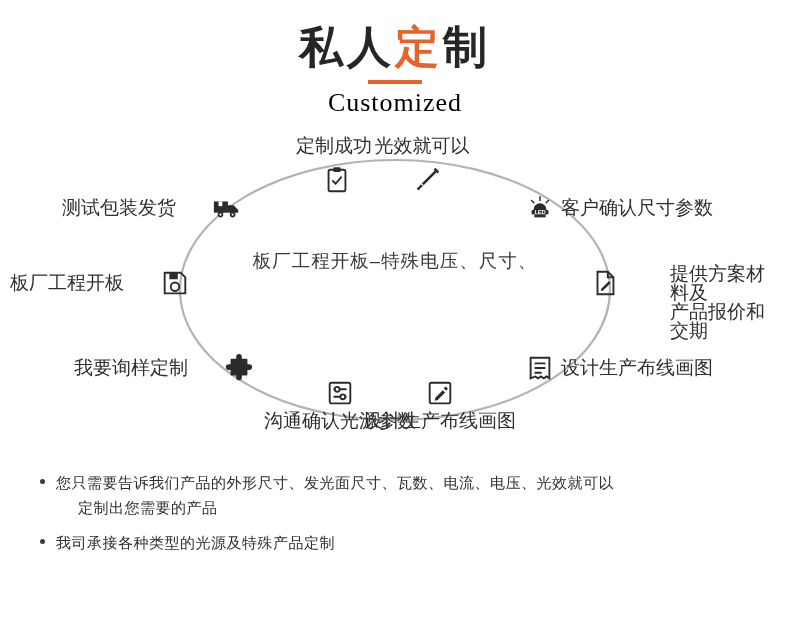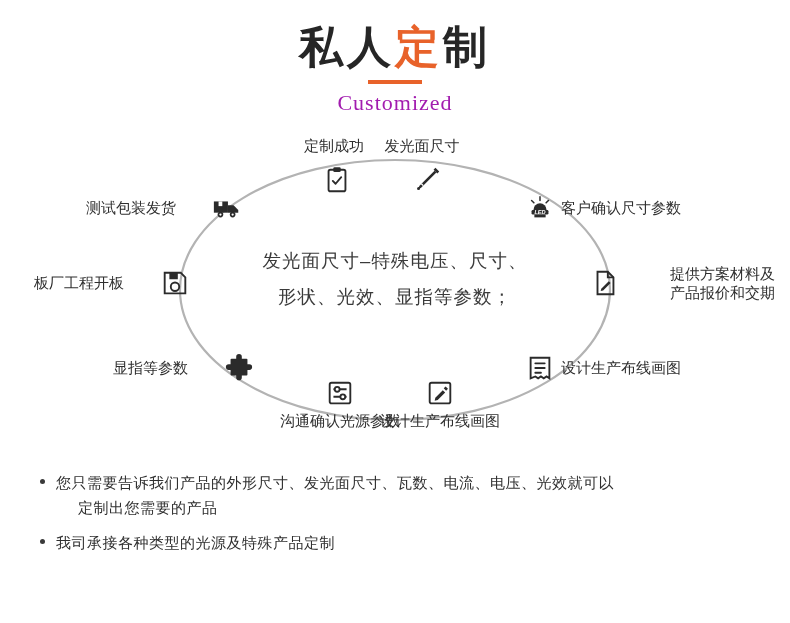--- a/index.html
+++ b/index.html
@@ -42,23 +42,23 @@
     color: #e8622a;
   }
   .title-rule {
     width: 54px;
     height: 4px;
     background: #e8622a;
     margin: 6px auto 4px auto;
   }
   .title-en {
     font-family: "Liberation Serif", serif;
-    font-size: 22px;
+    font-size: 26px;
     letter-spacing: 1px;
-    color: #a21caf;
+    color: #000000;
     line-height: 30px;
   }
 
   
   .diagram {
     position: absolute;
     top: 125px;
     left: 0;
     width: 790px;
     height: 330px;
@@ -87,21 +87,21 @@
   }
   .node .icon {
     position: absolute;
     width: 30px;
     height: 30px;
     left: 0;
     top: 0;
   }
   .node .label {
     position: absolute;
-    font-size: 15px;
+    font-size: 19px;
     color: #2f2f2f;
     white-space: nowrap;
     line-height: 18px;
   }
   .node .label.two-line {
     white-space: normal;
     width: 112px;
     line-height: 19px;
   }
 
@@ -153,34 +153,33 @@
     <div class="title-en">Customized</div>
   </div>
 
   <div class="diagram">
 
     <svg class="ring-svg" width="790" height="330" viewBox="0 0 790 330">
       <ellipse cx="395" cy="165" rx="215" ry="130" fill="none" stroke="#b3b3b3" stroke-width="2.2"></ellipse>
     </svg>
 
     <div class="center-text">
-      <div>发光面尺寸–特殊电压、尺寸、</div>
-      <div>形状、光效、显指等参数；</div>
+      <div>板厂工程开板–特殊电压、尺寸、</div>
     </div>
 
     <div class="node" style="left:412px; top:40px;">
       <span class="icon">
         <svg viewBox="0 0 32 32" width="30" height="30">
           <path d="M6 26 L10 24 L26 8 L24 6 L8 22 Z" fill="#2b2b2b"></path>
           <path d="M23 5 L27 9 L29 7 L25 3 Z" fill="#2b2b2b"></path>
           <circle cx="7" cy="25" r="1.6" fill="#2b2b2b"></circle>
           <path d="M12 22 L10 20" stroke="#ffffff" stroke-width="1.4"></path>
         </svg>
       </span>
-      <span class="label lbl-top" style="left:10px; top:-28px;">发光面尺寸</span>
+      <span class="label lbl-top" style="left:10px; top:-28px;">光效就可以</span>
     </div>
 
     <div class="node" style="left:525px; top:68px;">
       <span class="icon">
         <svg viewBox="0 0 32 32" width="30" height="30">
           <path d="M9 18 a7 7 0 0 1 14 0 z" fill="#2b2b2b"></path>
           <rect x="7" y="18" width="18" height="5" rx="1.5" fill="#2b2b2b"></rect>
           <rect x="10" y="23" width="12" height="3" fill="#2b2b2b"></rect>
           <path d="M16 4 L16 8 M7 8 L9.5 10.5 M25 8 L22.5 10.5" stroke="#2b2b2b" stroke-width="1.6" stroke-linecap="round"></path>
           <text x="16" y="22" font-size="6" fill="#ffffff" text-anchor="middle" font-family="Liberation Sans, sans-serif" font-style="italic" font-weight="bold">LED</text>
@@ -232,21 +231,21 @@
       </span>
       <span class="label lbl-bottom">沟通确认光源参数</span>
     </div>
 
     <div class="node" style="left:224px; top:228px;">
       <span class="icon">
         <svg viewBox="0 0 32 32" width="30" height="30">
           <path d="M13 4 a3 3 0 0 1 6 0 v2 h5 a1 1 0 0 1 1 1 v5 h2 a3 3 0 0 1 0 6 h-2 v5 a1 1 0 0 1 -1 1 h-5 v2 a3 3 0 0 1 -6 0 v-2 h-5 a1 1 0 0 1 -1 -1 v-5 h-2 a3 3 0 0 1 0 -6 h2 v-5 a1 1 0 0 1 1 -1 h5 z" fill="#2b2b2b"></path>
         </svg>
       </span>
-      <span class="label lbl-left">显指等参数</span>
+      <span class="label lbl-left">我要询样定制</span>
     </div>
 
     <div class="node" style="left:160px; top:143px;">
       <span class="icon">
         <svg viewBox="0 0 32 32" width="30" height="30">
           <path d="M5 5 h17 l5 5 v17 h-22 z" fill="none" stroke="#2b2b2b" stroke-width="2"></path>
           <rect x="10" y="5" width="9" height="7" fill="#2b2b2b"></rect>
           <circle cx="16" cy="20" r="4.5" fill="none" stroke="#2b2b2b" stroke-width="2"></circle>
         </svg>
       </span>

